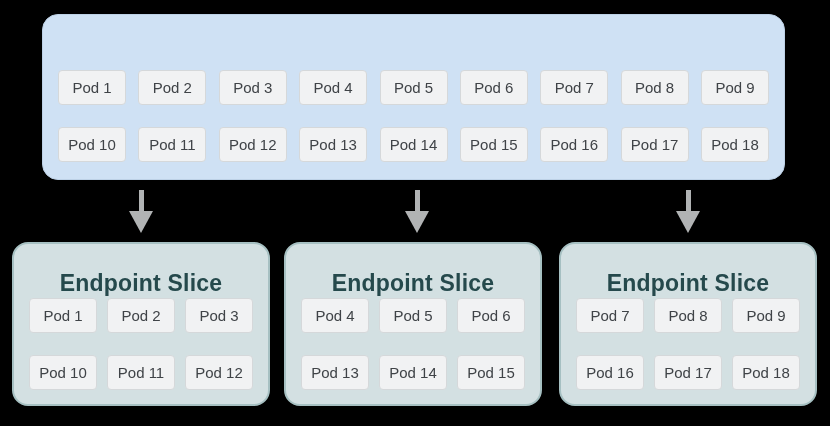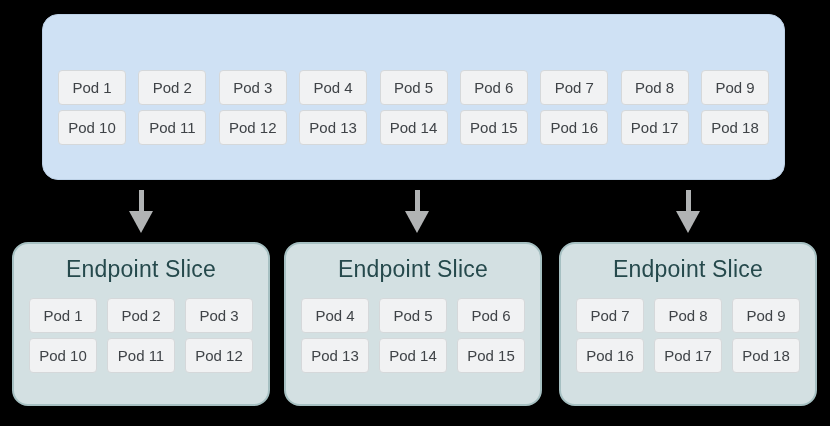--- a/index.html
+++ b/index.html
@@ -14,21 +14,21 @@
     border:1px solid var(--endpoints_edge,#bdd1e6);
     border-radius:16px;box-sizing:border-box;
   }
   .box-title{
     text-align:center;font-size:23px;line-height:27px;padding-top:11px;
     letter-spacing:0.2px;
   }
   .endpoints-box .box-title{color:var(--endpoints_title,#1d4e7b);}
   .pod-grid{
     position:absolute;left:15px;right:15px;top:55px;
-    display:flex;flex-direction:column;gap:5px;
+    display:flex;flex-direction:column;gap:22px;
   }
   .pod-row{display:flex;justify-content:space-between;}
   .pod{
     width:68px;height:35px;box-sizing:border-box;
     background:var(--pod_fill,#f1f2f3);
     border:1px solid var(--pod_border,#d5d8da);
     border-radius:4px;
     display:flex;align-items:center;justify-content:center;
     font-size:15px;color:var(--pod_text,#3f4347);white-space:nowrap;
   }
@@ -41,21 +41,21 @@
     width:0;height:0;
     border-left:12px solid transparent;border-right:12px solid transparent;
     border-top:22px solid var(--arrow,#b1b3b4);
   }
   .slice-box{
     position:absolute;top:242px;width:258px;height:164px;box-sizing:border-box;
     background:var(--slice_fill,#d3e0e2);
     border:2px solid var(--slice_border,#a6c0c2);
     border-radius:16px;
   }
-  .slice-box .box-title{color:var(--slice_title,#25494c);padding-top:12px;}
+  .slice-box .box-title{color:var(--slice_title,#25494c);padding-top:26px;font-weight:bold;}
   .slice-box .pod-grid{top:54px;}
 </style>
 </head>
 <body>
 
 <div class="canvas">
 
   <div class="endpoints-box">
     <div class="pod-grid">
       <div class="pod-row">

